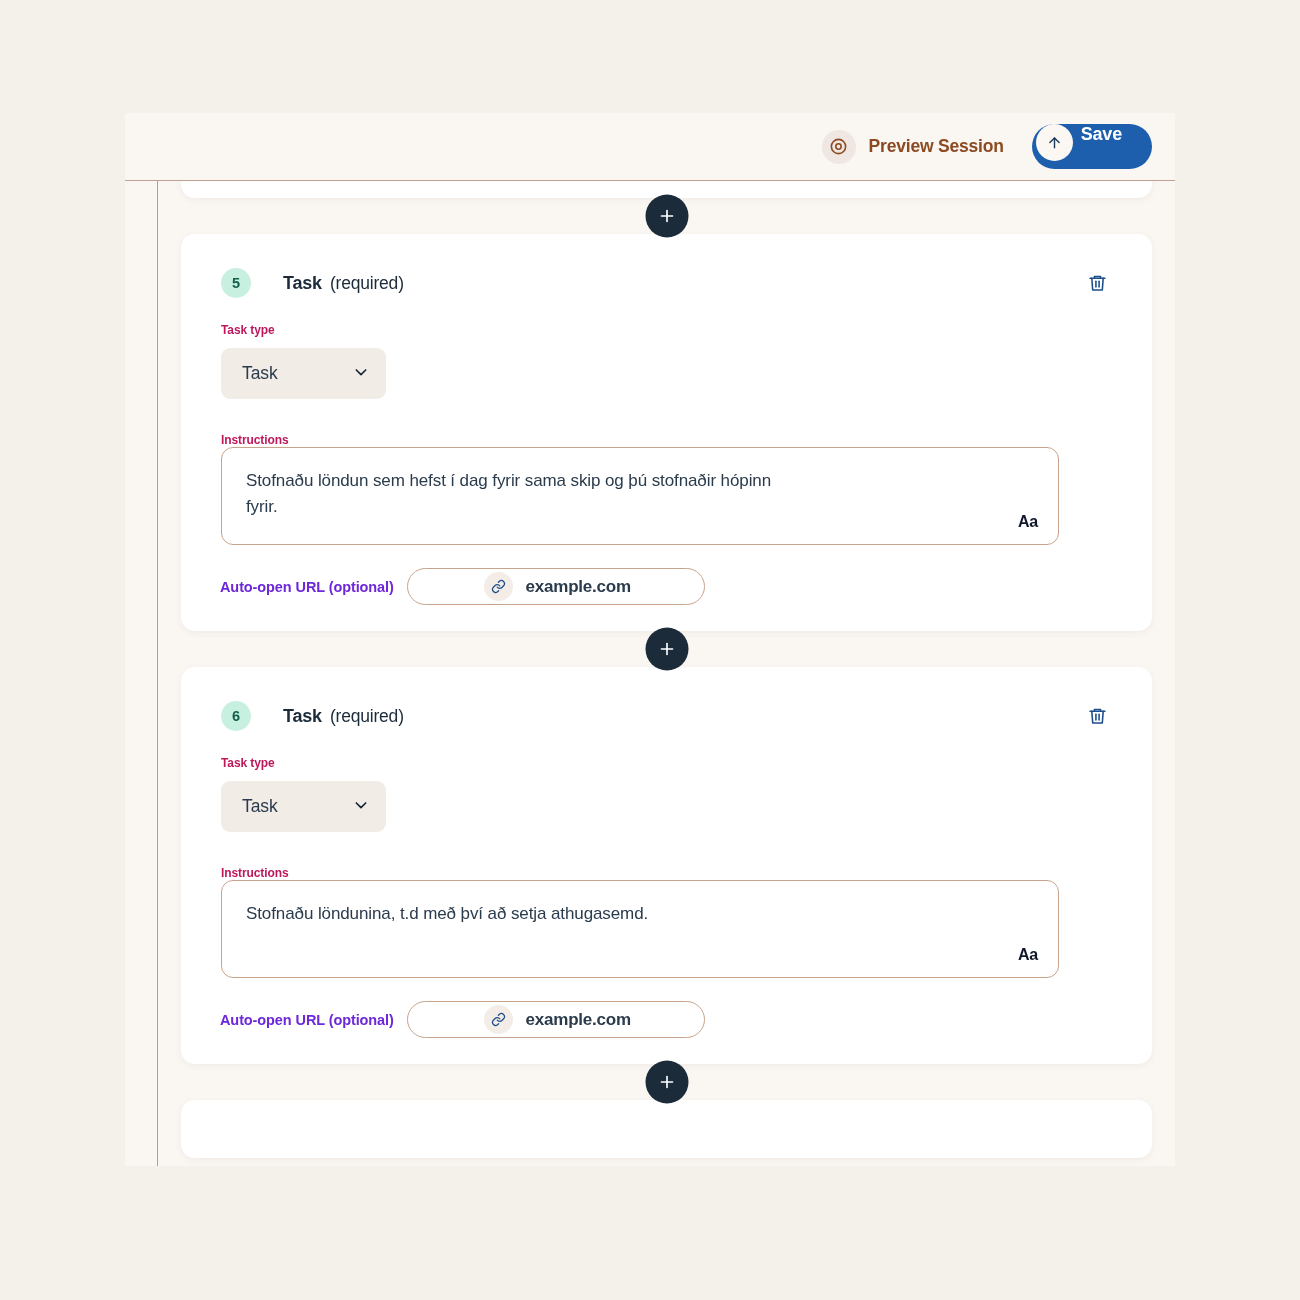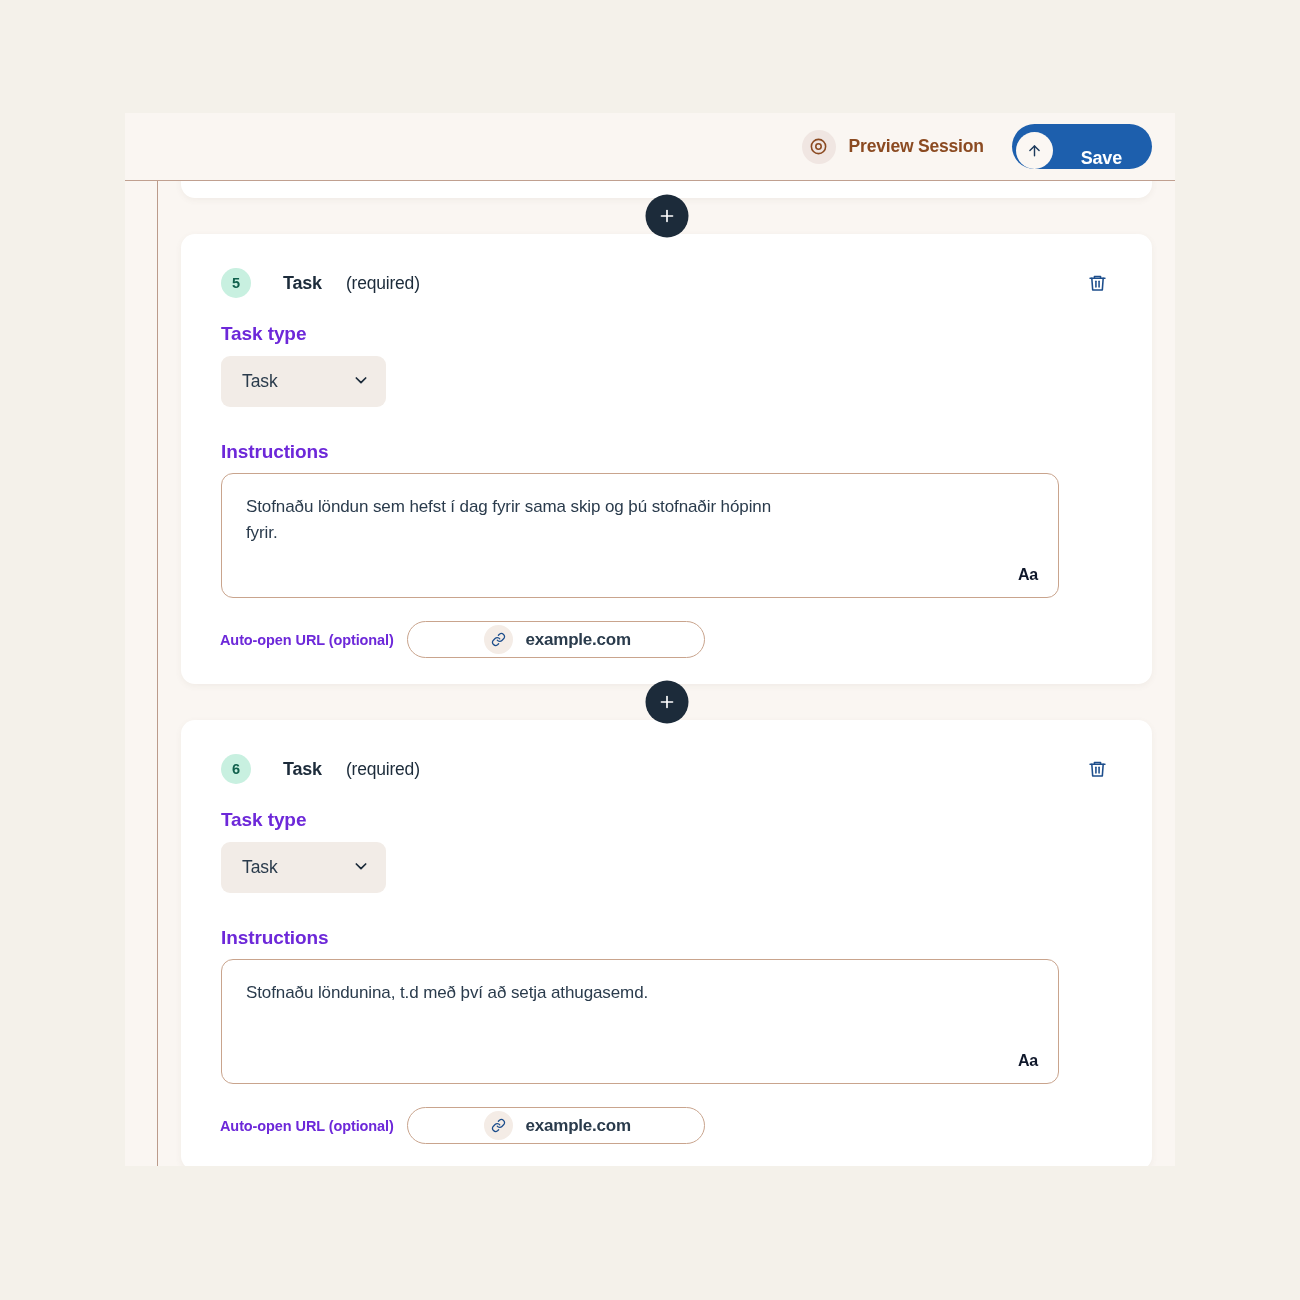--- a/index.html
+++ b/index.html
@@ -69,28 +69,28 @@
   .preview-label {
     font-size: 17.5px;
     font-weight: bold;
     color: #8b4a21;
     letter-spacing: -0.2px;
     white-space: nowrap;
   }
 
   .save-btn {
     display: flex;
-    align-items: flex-end;
+    align-items: flex-start;
     height: 45px;
     background: #1d5fad;
     border-radius: 23px;
     padding: 0 30px 0 4px;
     border: none;
     cursor: pointer;
-    gap: 28px;
+    gap: 8px;
   }
 
   .save-arrow {
     width: 37px;
     height: 37px;
     border-radius: 50%;
     background: #fbf7f3;
     display: flex;
     align-items: center;
     justify-content: center;
@@ -196,21 +196,21 @@
 
   .card-title {
     margin-left: 32px;
     font-size: 18px;
     font-weight: bold;
     color: #1c2b3a;
     letter-spacing: -0.2px;
   }
 
   .card-req {
-    margin-left: 24px;
+    margin-left: 8px;
     font-size: 17.5px;
     font-weight: normal;
     color: #1c2b3a;
     letter-spacing: -0.2px;
   }
 
   .trash-btn {
     position: absolute;
     right: 0;
     top: 50%;
@@ -219,23 +219,23 @@
     border: none;
     cursor: pointer;
     padding: 4px;
     display: flex;
     align-items: center;
     justify-content: center;
   }
 
   
   .field-label {
-    font-size: 19px;
-    font-weight: bold;
-    color: #6d28d9;
+    font-size: 12px;
+    font-weight: bold;
+    color: #be185d;
     letter-spacing: -0.1px;
   }
 
   .mt-tasktype { margin-top: 23px; }
   .mt-instr { margin-top: 34px; }
 
   
   .select-box {
     margin-top: 11px;
     width: 165px;
@@ -251,23 +251,22 @@
   }
 
   .select-value {
     font-size: 17.5px;
     color: #2a3b4c;
     letter-spacing: -0.1px;
   }
 
   
   .textarea-box {
-    margin-top: 10px;
     width: 838px;
-    height: 125px;
+    height: 98px;
     border: 1px solid #c9a48d;
     border-radius: 12px;
     background: #ffffff;
     position: relative;
     padding: 20px 24px;
   }
 
   .textarea-text {
     font-size: 17px;
     line-height: 26px;

